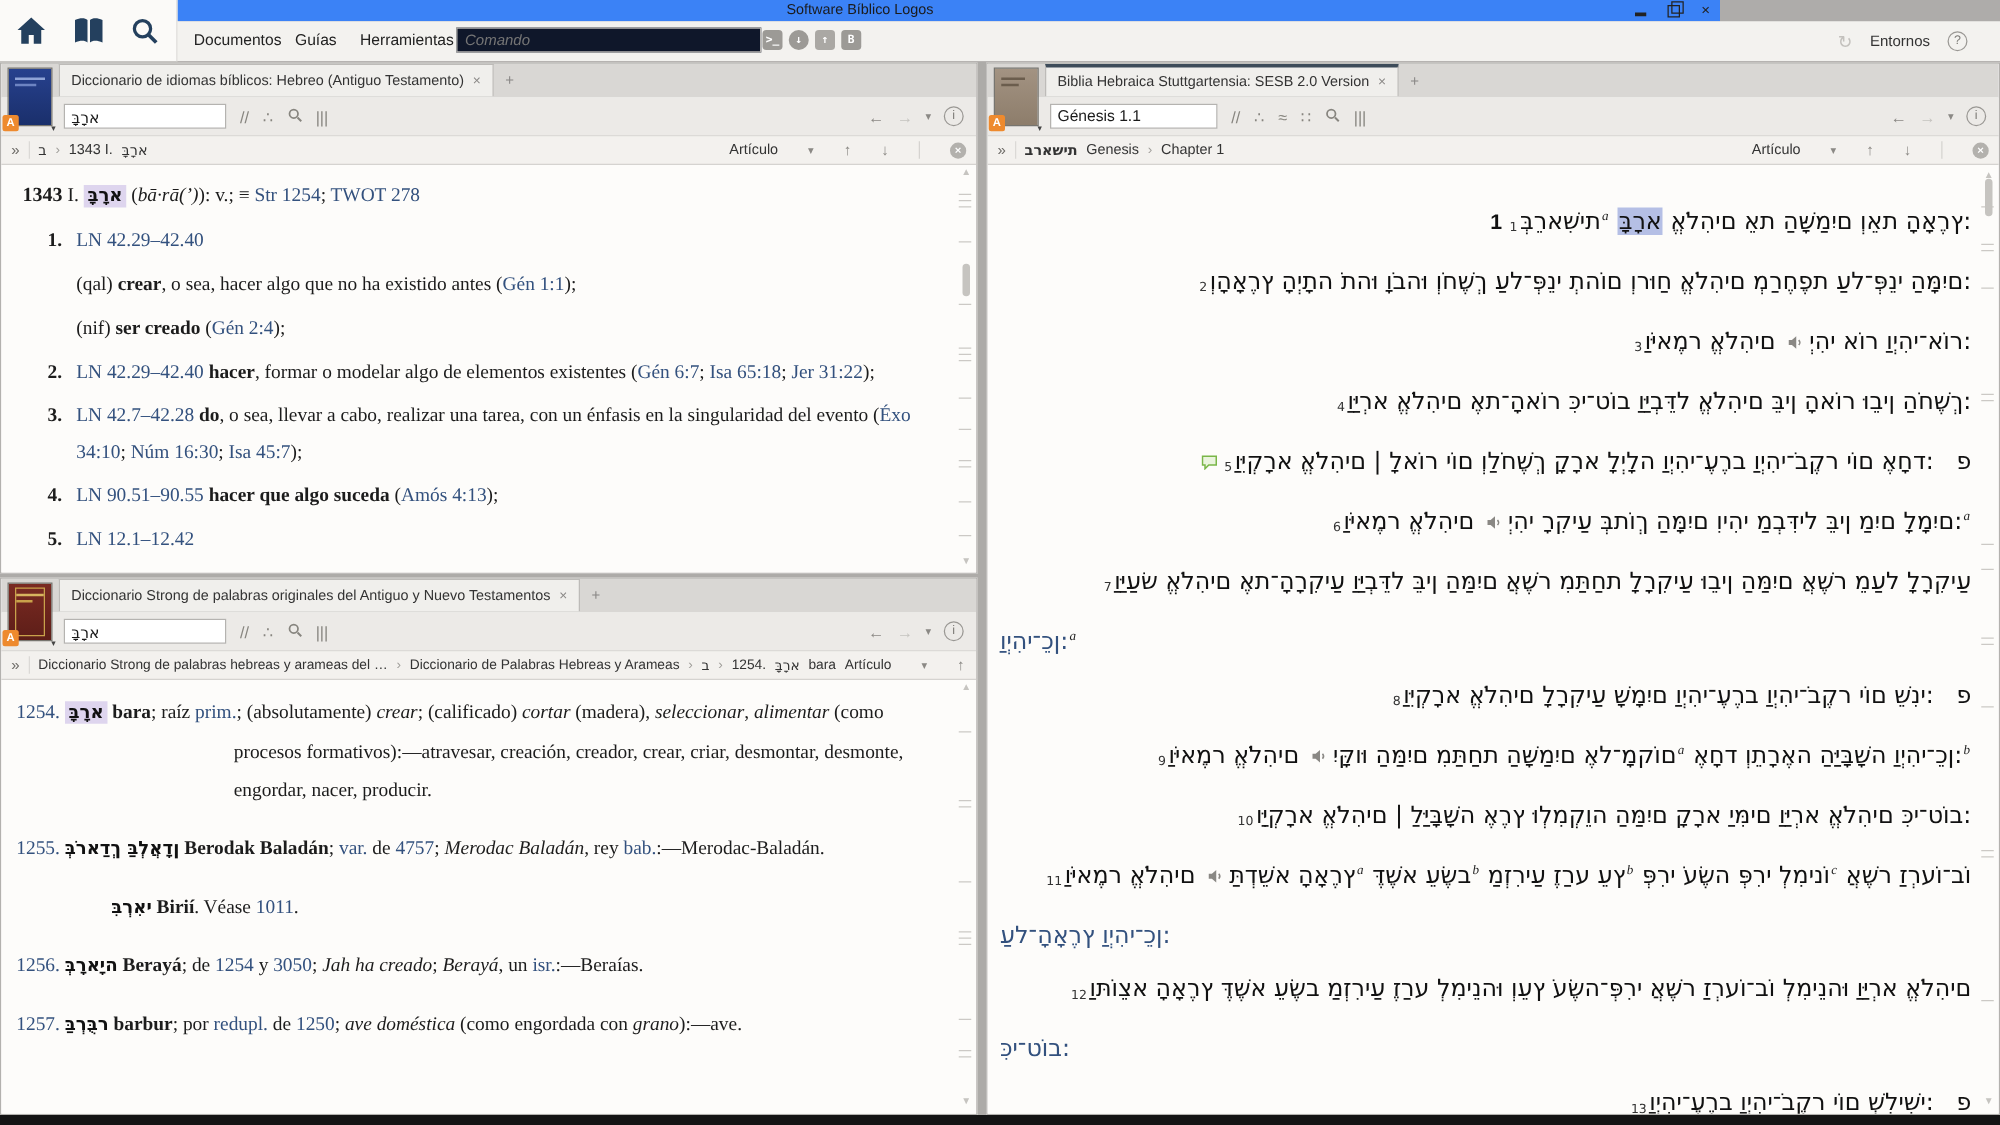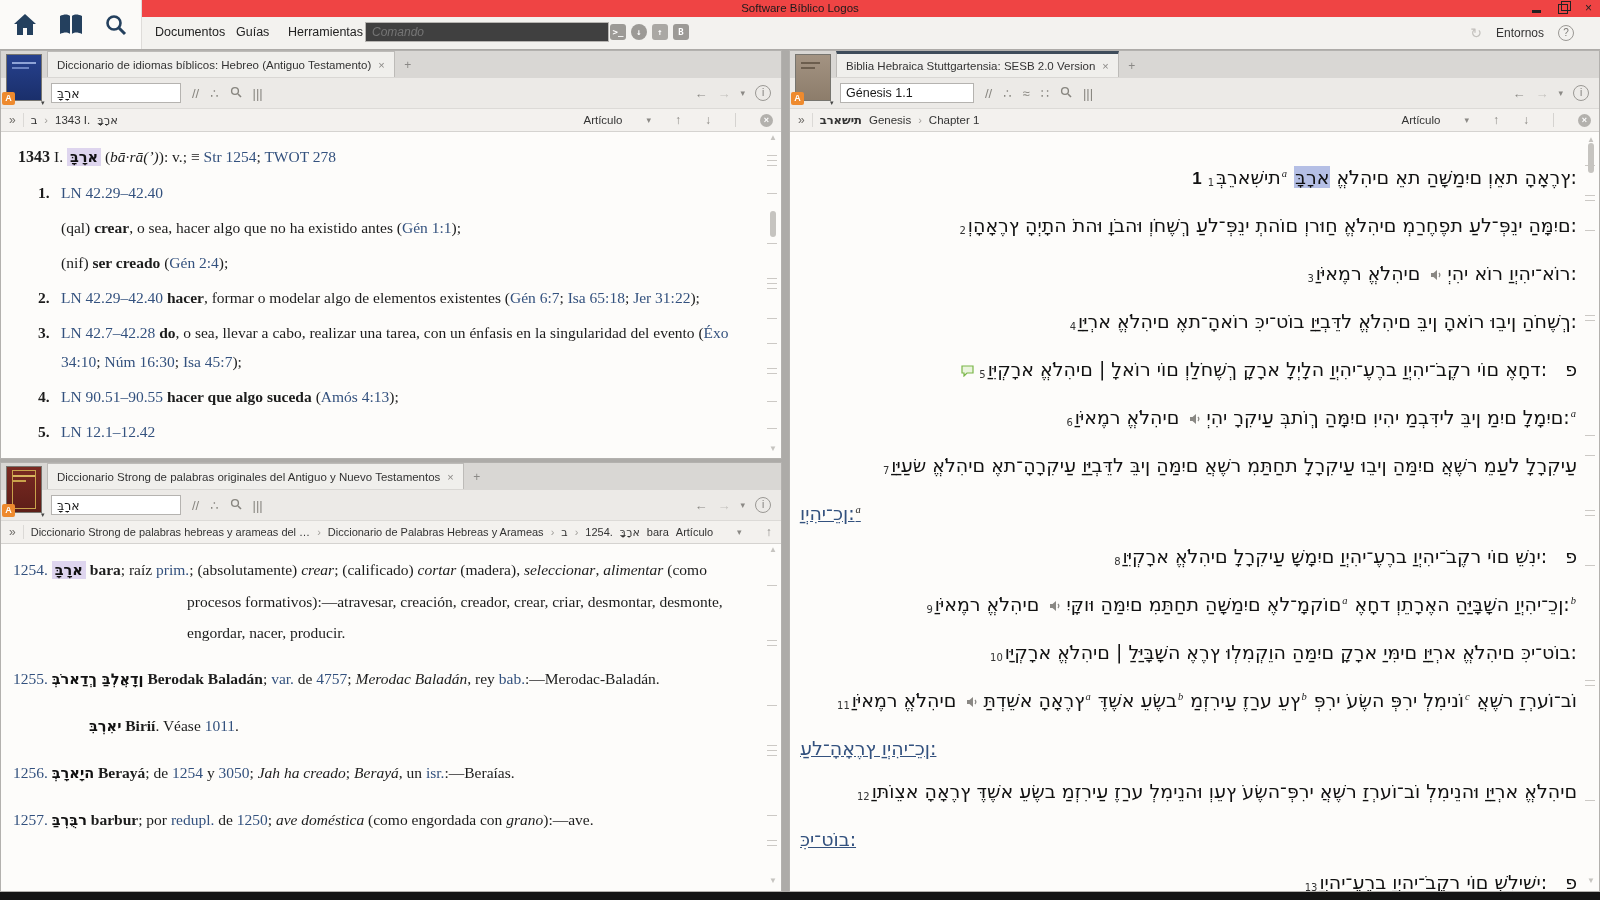--- a/index.html
+++ b/index.html
@@ -1,29 +1,29 @@
 <!DOCTYPE html>
 <html><head>
 <meta charset="utf-8">
 <style>
   html,body{margin:0;padding:0;background:#888;}
   #app{position:relative;width:1600px;height:900px;background:#aeacaa;overflow:hidden;
        font-family:"Liberation Sans",sans-serif;-webkit-font-smoothing:antialiased;}
   
-  #titlebar{position:absolute;left:0;top:0;width:1600px;height:17px;background:#ef4444;
+  #titlebar{position:absolute;left:0;top:0;width:1376px;height:17px;background:#3b82f6;
             text-align:center;font-size:11.5px;color:#1b1b1b;line-height:17px;}
   #winbtns{position:absolute;right:8px;top:0;height:17px;display:flex;gap:17px;align-items:center;}
   .wb{color:#222;font-size:12px;line-height:17px;cursor:default;}
   .wb-min{width:9px;height:3px;background:#222;margin-top:6px;}
   .wb-rest{width:8px;height:8px;border:1px solid #222;position:relative;}
   .wb-rest:before{content:"";position:absolute;left:2px;top:-4px;width:8px;height:8px;border:1px solid #222;}
   #menubar{position:absolute;left:0;top:17px;width:1600px;height:32px;background:#f3f2ef;border-bottom:1px solid #c6c4c1;}
   .menu-item{position:absolute;top:8px;font-size:12.5px;color:#222;}
   #cmdinput{position:absolute;left:365px;top:5px;width:230px;height:18px;border:1px solid #b7b5b2;
-            background:#404040;font:italic 12px "Liberation Sans",sans-serif;color:#9a9893;padding:0 6px;}
+            background:#0f172a;font:italic 12px "Liberation Sans",sans-serif;color:#9a9893;padding:0 6px;}
   .minibtn{position:absolute;top:7px;width:16px;height:16px;background:#9c9a96;border-radius:3px;color:#fff;
            font:bold 9px/16px "DejaVu Sans Mono",monospace;text-align:center;}
   #envgroup{position:absolute;right:26px;top:8px;display:flex;gap:14px;align-items:center;font-size:12px;color:#333;}
   .sync{color:#c3c1bd;font-size:14px;}
   .circ{display:inline-block;width:14px;height:14px;border:1px solid #9a9894;border-radius:50%;
         font:10px/14px "Liberation Sans";text-align:center;color:#7c7a76;}
   #quickbar{position:absolute;left:0;top:0;width:142px;height:49px;background:#fbfaf8;border-right:1px solid #dedcd9;z-index:6;
             display:flex;align-items:center;gap:20px;padding-left:12px;box-sizing:border-box;}
   #quickbar svg{display:block;}
   
@@ -73,21 +73,21 @@
   .b{font-weight:bold;} .i{font-style:italic;} .l{color:#33517e;}
   .lx .h,.st .h{font-size:14.5px;font-weight:bold;color:#111;}
   .hl{background:#ded5ee;padding:1px 3px;}
   .headnum{font-size:16px;font-weight:bold;}
   .st{font:15.5px/31px "Liberation Serif",serif;color:#1c1c1c;padding:10px 32px 0 12px;}
   .st p{margin:0 0 15px;padding-left:174px;text-indent:-174px;}
   .st p.cont{padding-left:76px;text-indent:0;}
   
   .bb{padding:24px 22px 0 10px;font-size:19px;color:#111;}
   .vline{line-height:43px;direction:ltr;unicode-bidi:bidi-override;font-family:"DejaVu Sans",sans-serif;}
-  .vline.r{text-align:right;} .vline.l{text-align:left;text-decoration:underline;}
+  .vline.r{text-align:right;} .vline.l{text-align:left;}
   .vn{font-size:10px;color:#333;vertical-align:-2px;margin:0 2px 0 1px;}
   .chn{font-size:17px;font-weight:bold;margin-right:5px;font-family:"Liberation Sans",sans-serif;}
   .fn{font:italic 10.5px "Liberation Serif",serif;vertical-align:7px;color:#222;margin:0 1px;}
   .hl2{background:#b5bfe5;padding:0 1px;}
   .pe{margin-left:12px;}
   .inlico{display:inline-block;vertical-align:-1px;margin:0 4px;}
   #strip{position:absolute;left:0;top:892px;width:1600px;height:8px;background:#141414;z-index:42;}
 </style>
 </head>
 <body>

